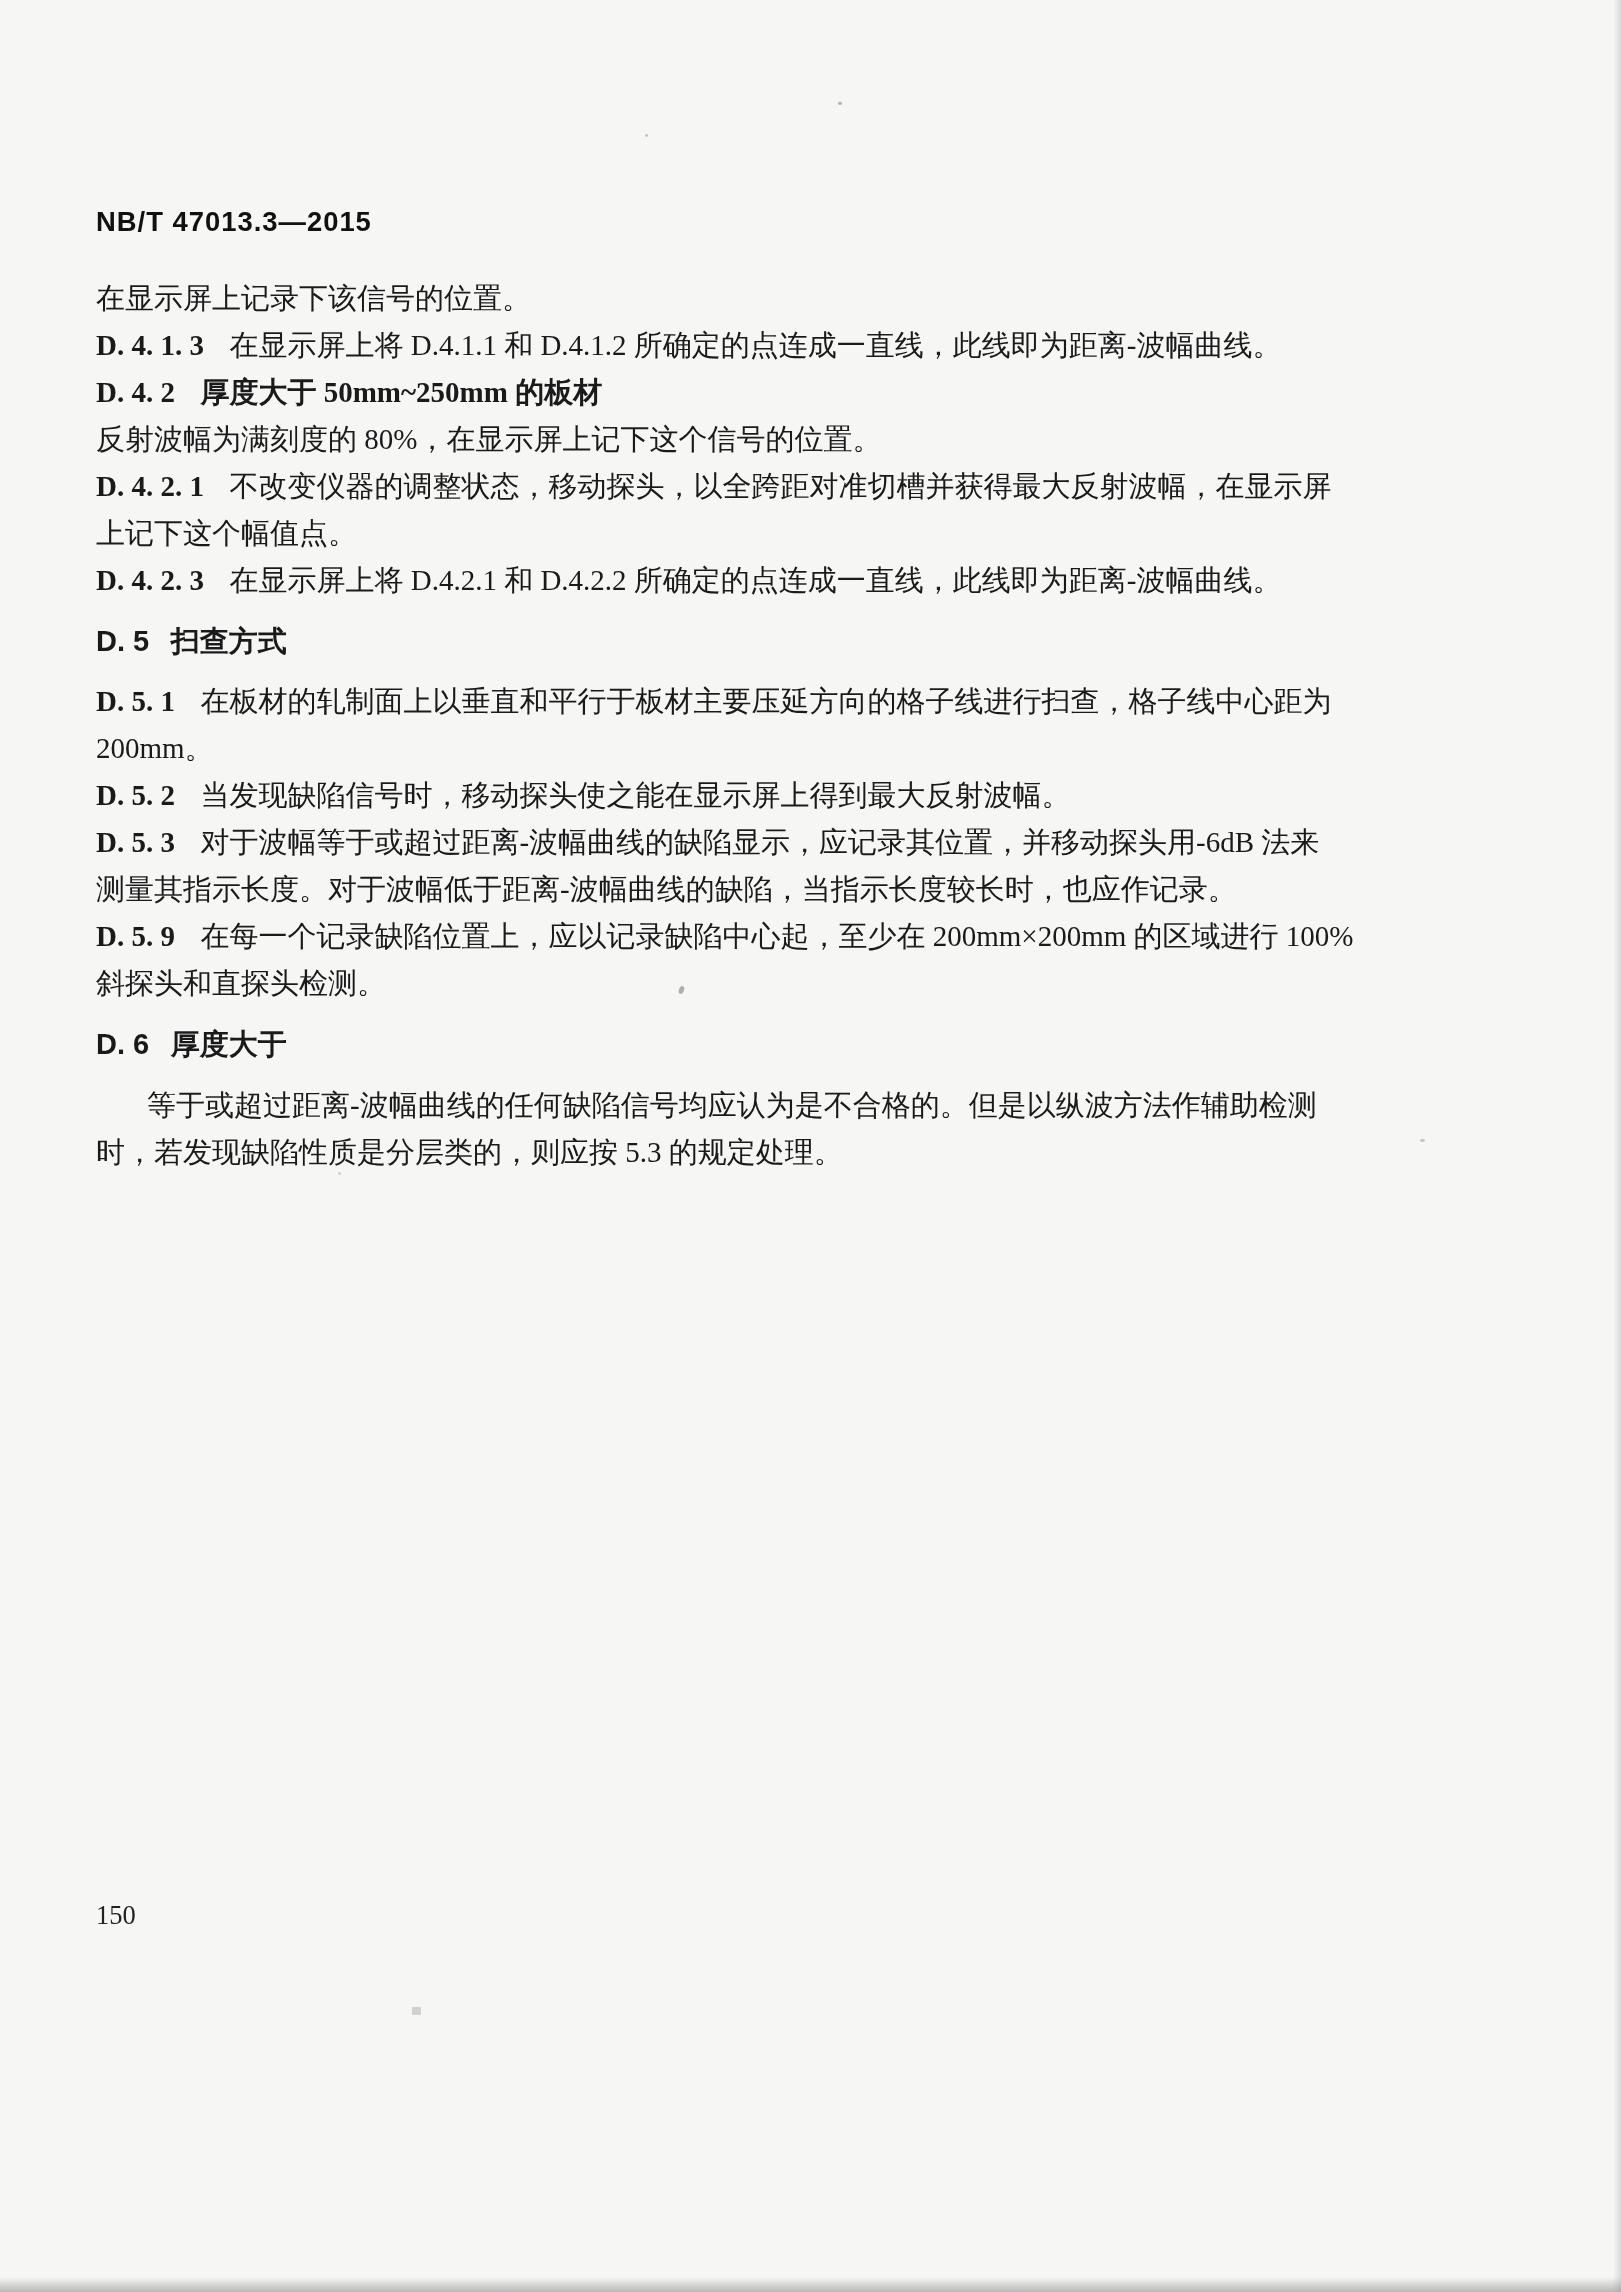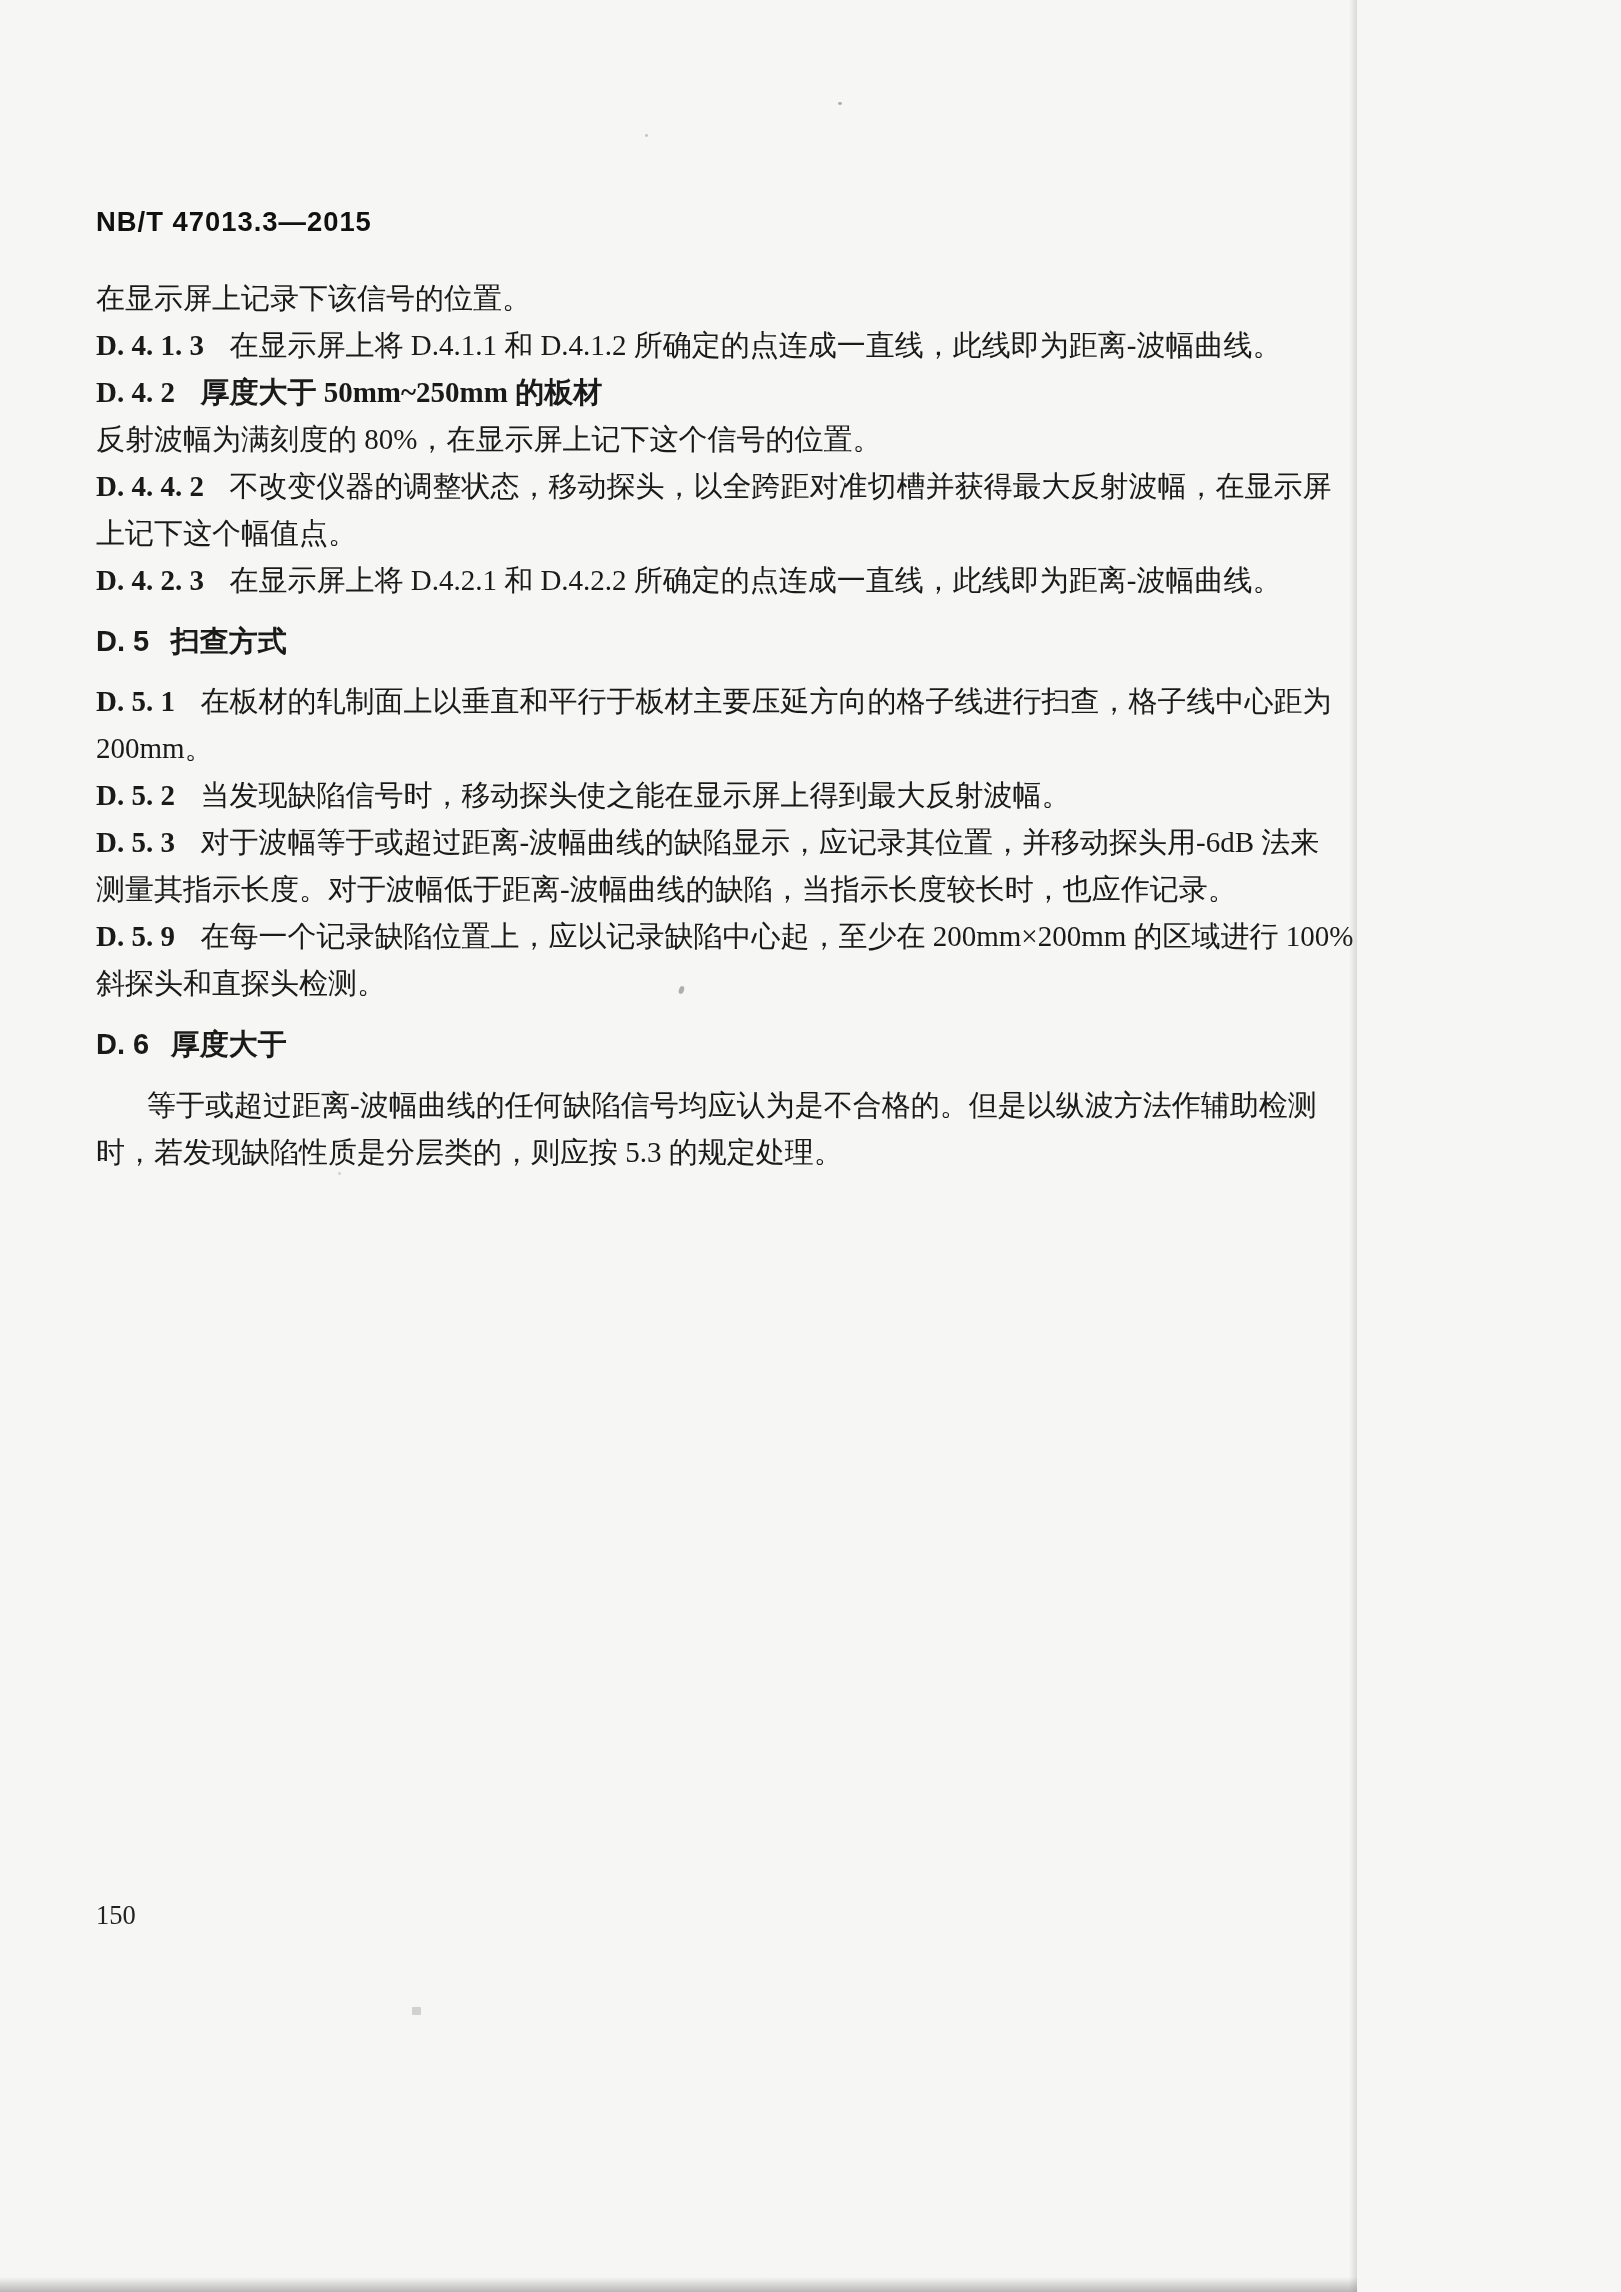--- a/index.html
+++ b/index.html
@@ -2,21 +2,21 @@
 <html><head>
 <meta charset="utf-8">
 <style>
   html, body {
     margin: 0;
     padding: 0;
     background: #f6f6f5;
   }
   .page {
     position: relative;
-    width: 1357px;
+    width: 1621px;
     height: 2293px;
     background: #f6f6f5;
     overflow: hidden;
     font-family: "Liberation Serif", "DejaVu Serif", serif;
     color: #161616;
   }
   .doc-header {
     position: absolute;
     left: 96px;
     top: 206px;
@@ -90,21 +90,21 @@
 
 <div class="page">
 
   <div class="doc-header">NB/T 47013.3—2015</div>
 
   <div class="content" id="lines-container">
       <div class="line body"><span class="txt">在显示屏上记录下该信号的位置。</span></div>
       <div class="line clause"><span class="num">D. 4. 1. 3</span><span class="txt">在显示屏上将 D.4.1.1 和 D.4.1.2 所确定的点连成一直线，此线即为距离-波幅曲线。</span></div>
       <div class="line clause-heading"><span class="num">D. 4. 2</span><span class="txt">厚度大于 50mm~250mm 的板材</span></div>
       <div class="line body"><span class="txt">反射波幅为满刻度的 80%，在显示屏上记下这个信号的位置。</span></div>
-      <div class="line clause"><span class="num">D. 4. 4. 2</span><span class="txt">不改变仪器的调整状态，移动探头，以全跨距对准切槽并获得最大反射波幅，在显示屏</span></div>
+      <div class="line clause"><span class="num">D. 4. 2. 1</span><span class="txt">不改变仪器的调整状态，移动探头，以全跨距对准切槽并获得最大反射波幅，在显示屏</span></div>
       <div class="line body"><span class="txt">上记下这个幅值点。</span></div>
       <div class="line clause"><span class="num">D. 4. 2. 3</span><span class="txt">在显示屏上将 D.4.2.1 和 D.4.2.2 所确定的点连成一直线，此线即为距离-波幅曲线。</span></div>
       <div class="line heading"><span class="num">D. 5</span><span class="txt">扫查方式</span></div>
       <div class="line clause"><span class="num">D. 5. 1</span><span class="txt">在板材的轧制面上以垂直和平行于板材主要压延方向的格子线进行扫查，格子线中心距为</span></div>
       <div class="line body"><span class="txt">200mm。</span></div>
       <div class="line clause"><span class="num">D. 5. 2</span><span class="txt">当发现缺陷信号时，移动探头使之能在显示屏上得到最大反射波幅。</span></div>
       <div class="line clause"><span class="num">D. 5. 3</span><span class="txt">对于波幅等于或超过距离-波幅曲线的缺陷显示，应记录其位置，并移动探头用-6dB 法来</span></div>
       <div class="line body"><span class="txt">测量其指示长度。对于波幅低于距离-波幅曲线的缺陷，当指示长度较长时，也应作记录。</span></div>
       <div class="line clause"><span class="num">D. 5. 9</span><span class="txt">在每一个记录缺陷位置上，应以记录缺陷中心起，至少在 200mm×200mm 的区域进行 100%</span></div>
       <div class="line body"><span class="txt">斜探头和直探头检测。</span></div>

